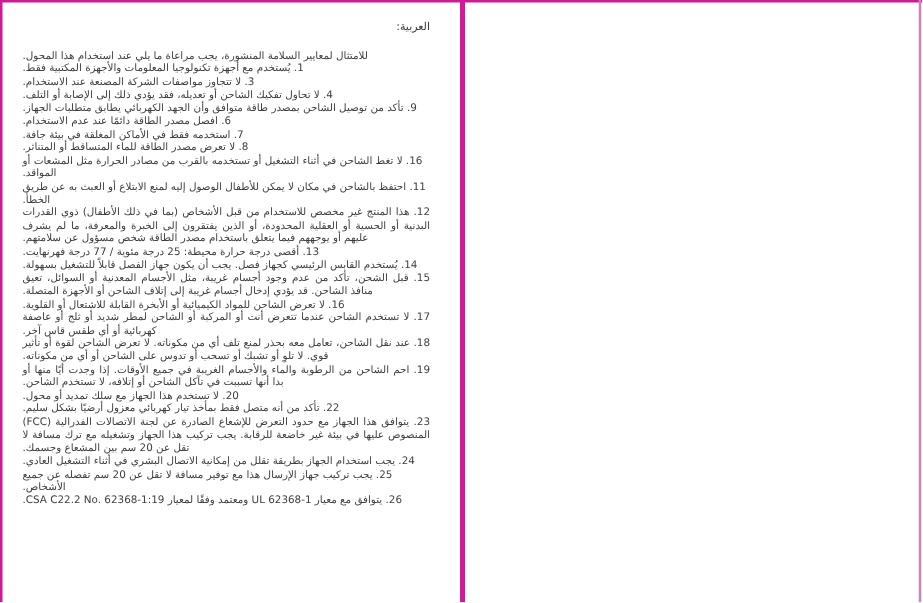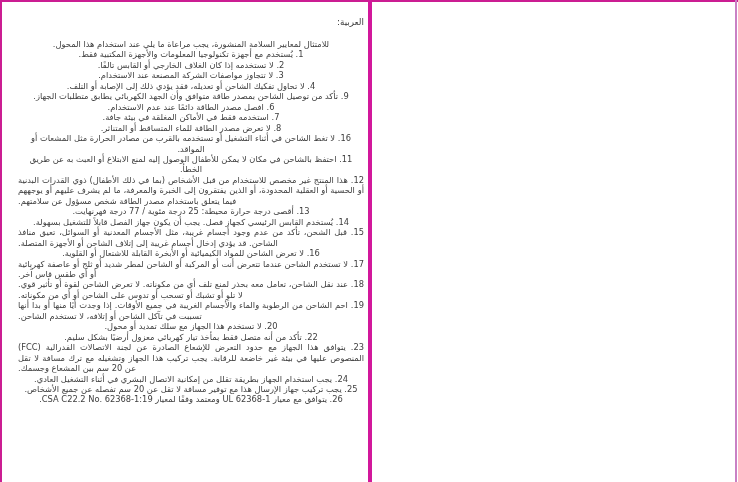--- a/index.html
+++ b/index.html
@@ -15,62 +15,61 @@
   .crop-top    { position: absolute; top: 0; left: 0; width: 738px; height: 2px; background: #cb1d92; }
   .crop-left   { position: absolute; top: 0; left: 0; width: 2px; height: 482px; background: #cb1d92; }
   .divider     { position: absolute; top: 0; left: 368px; width: 4px; height: 482px; background: #d2189b; }
   .edge-right  { position: absolute; top: 0; left: 735px; width: 2px; height: 482px; background: #c981c4; }
 
   .page-left {
     position: absolute;
     top: 2px; left: 2px;
     width: 366px; height: 480px;
     box-sizing: border-box;
-    padding: 15px 4px 0 16px;
+    padding: 15px 24px 0 16px;
     direction: rtl;
     background: #ffffff;
   }
   .page-right {
     position: absolute;
     top: 2px; left: 372px;
     width: 363px; height: 480px;
     background: #ffffff;
   }
 
   .lang-title {
     font-size: 8.8px;
     line-height: 11px;
     text-align: right;
     margin-bottom: 11px;
     color: #3a3a3a;
   }
   .intro, .item {
     font-size: 8.3px;
     line-height: 10.45px;
-    text-align: center;
+    text-align: left;
     color: #3e3e3e;
   }
   
   .item[data-idx="12"], .item[data-idx="15"], .item[data-idx="17"],
   .item[data-idx="18"], .item[data-idx="19"], .item[data-idx="23"] {
     text-align: justify;
     text-align-last: left;
   }
 </style>
 </head>
 <body>
 
 <div class="screen">
 
   <div class="page-left">
     <div class="lang-title">العربية:</div>
     <div class="intro">للامتثال لمعايير السلامة المنشورة، يجب مراعاة ما يلي عند استخدام هذا المحول.</div>
     <div class="items">
         <div class="item" data-idx="1">1. يُستخدم مع أجهزة تكنولوجيا المعلومات والأجهزة المكتبية فقط.</div>
-        <div class="item" data-idx="2">2. لا تستخدمه إذا كان الغلاف الخارجي أو القابس تالفًا.</div>
         <div class="item" data-idx="3">3. لا تتجاوز مواصفات الشركة المصنعة عند الاستخدام.</div>
         <div class="item" data-idx="4">4. لا تحاول تفكيك الشاحن أو تعديله، فقد يؤدي ذلك إلى الإصابة أو التلف.</div>
         <div class="item" data-idx="5">9. تأكد من توصيل الشاحن بمصدر طاقة متوافق وأن الجهد الكهربائي يطابق متطلبات الجهاز.</div>
         <div class="item" data-idx="6">6. افصل مصدر الطاقة دائمًا عند عدم الاستخدام.</div>
         <div class="item" data-idx="7">7. استخدمه فقط في الأماكن المغلقة في بيئة جافة.</div>
         <div class="item" data-idx="8">8. لا تعرض مصدر الطاقة للماء المتساقط أو المتناثر.</div>
         <div class="item" data-idx="10">16. لا تغط الشاحن في أثناء التشغيل أو تستخدمه بالقرب من مصادر الحرارة مثل المشعات أو المواقد.</div>
         <div class="item" data-idx="11">11. احتفظ بالشاحن في مكان لا يمكن للأطفال الوصول إليه لمنع الابتلاع أو العبث به عن طريق الخطأ.</div>
         <div class="item" data-idx="12">12. هذا المنتج غير مخصص للاستخدام من قبل الأشخاص (بما في ذلك الأطفال) ذوي القدرات البدنية أو الحسية أو العقلية المحدودة، أو الذين يفتقرون إلى الخبرة والمعرفة، ما لم يشرف عليهم أو يوجههم فيما يتعلق باستخدام مصدر الطاقة شخص مسؤول عن سلامتهم.</div>
         <div class="item" data-idx="13">13. أقصى درجة حرارة محيطة: 25 درجة مئوية / 77 درجة فهرنهايت.</div>

